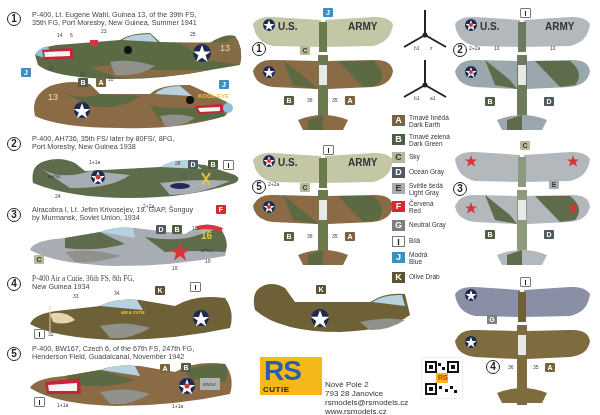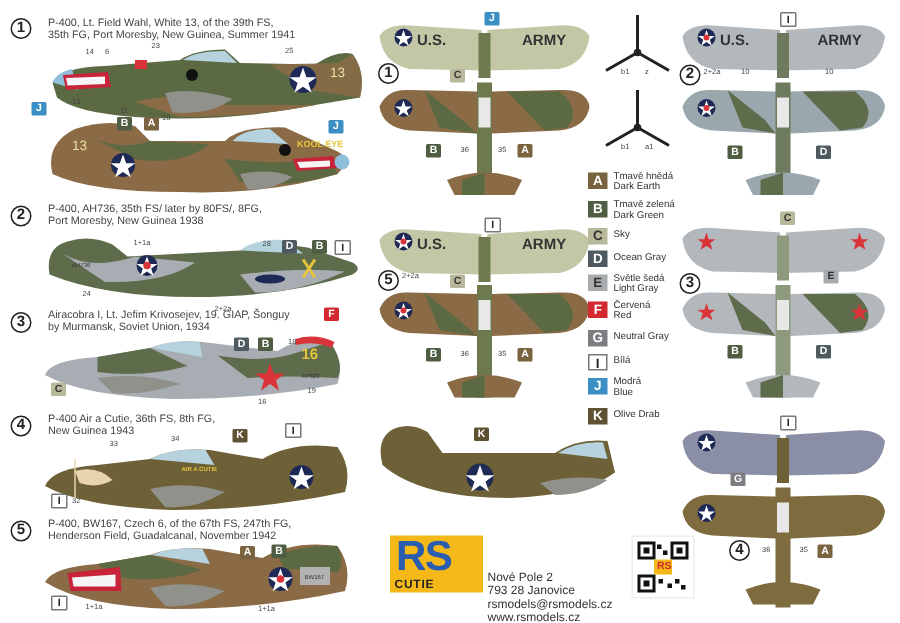--- a/index.html
+++ b/index.html
@@ -11,21 +11,21 @@
   .legend-item{position:absolute;left:392px;height:14px;}
   .legend-item .sw{position:absolute;left:0;top:0;width:13px;height:11px;font-size:9px;font-weight:bold;color:#fff;text-align:center;line-height:11px;}
   .legend-item .txt{position:absolute;left:17px;top:0;font-size:6.5px;line-height:6.8px;color:#333;white-space:nowrap;}
   .contact{position:absolute;left:325px;top:358px;font-size:8px;font-weight:normal;line-height:9px;color:#333;margin-top:22px;}
   svg{position:absolute;overflow:visible;}
 </style>
 </head>
 <body>
 
 <div class="num-circle" style="left:7px;top:12px;">1</div>
-<div class="caption" style="left:32px;top:11px;">P-400, Lt. Field Wahl, White 13, of the 39th FS,</div>
+<div class="caption" style="left:32px;top:11px;">P-400, Lt. Eugene Wahl, Guinea 13, of the 39th FS,</div>
 <div class="caption" style="left:32px;top:19px;">35th FG, Port Moresby, New Guinea, Summer 1941</div>
 
 <svg width="240" height="50" style="left:30px;top:30px;">
   <path d="M5,25 Q10,15 40,14 L90,10 Q100,3 120,3 L130,12 L180,13 Q195,3 205,6 Q214,18 210,35 L180,40 Q120,52 60,48 Q20,45 8,35 Z" fill="#5b6a43"></path>
   <path d="M60,38 Q90,30 120,40 L180,40 Q140,48 90,48 Z" fill="#8a6b45"></path>
   <path d="M150,13 L195,12 L205,6 Q214,18 210,35 L175,30 Z" fill="#8a6b45" opacity="0.85"></path>
   <path d="M92,10 Q100,4 120,4 L128,12 Z" fill="#b6d2de"></path>
   <path d="M80,32 Q100,28 125,36 Q110,47 85,45 Z" fill="#8f918a"></path>
   <path d="M5,25 Q8,18 18,16 L22,30 Z" fill="#8fc0db"></path>
   <path d="M12,20 L42,18 L44,28 L14,30 Z" fill="#c7243a"></path>
@@ -105,22 +105,22 @@
 </svg>
 <div class="tag" style="left:34px;top:255px;background:#b8b89a;color:#333;">C</div>
 <div class="tag" style="left:156px;top:225px;background:#4e5a60;">D</div>
 <div class="tag" style="left:172px;top:225px;background:#4f5e42;">B</div>
 <div class="tag" style="left:216px;top:205px;background:#d22a2e;">F</div>
 <div class="tiny" style="left:192px;top:225px;">18</div>
 <div class="tiny" style="left:172px;top:265px;">16</div>
 <div class="tiny" style="left:205px;top:258px;">19</div>
 
 <div class="num-circle" style="left:7px;top:277px;">4</div>
-<div class="caption" style="left:32px;top:275px;">P-400 Air a Cutie, 36th FS, 8th FG,</div>
-<div class="caption" style="left:32px;top:283px;">New Guinea 1943</div>
+<div class="caption" style="left:32px;top:275px;font-family:Liberation Serif, serif;">P-400 Air a Cutie, 36th FS, 8th FG,</div>
+<div class="caption" style="left:32px;top:283px;">New Guinea 1934</div>
 
 <svg width="215" height="50" style="left:25px;top:292px;">
   <path d="M5,32 Q10,20 40,18 L75,14 Q90,6 115,8 L150,14 Q170,2 200,6 Q210,20 205,36 Q150,48 90,48 Q30,46 5,32 Z" fill="#6e6137"></path>
   <path d="M75,14 Q90,6 112,8 L118,18 Z" fill="#b6d2de"></path>
   <path d="M75,34 Q100,28 125,36 Q105,48 85,46 Z" fill="#8f918a"></path>
   <path d="M25,22 Q40,18 50,28 Q40,34 28,30 Z" fill="#e8d5b0"></path>
   <line x1="25" y1="14" x2="25" y2="40" stroke="#e8d5b0" stroke-width="1"></line>
   <circle cx="176" cy="26" r="8" fill="#1e2a55"></circle>
   <polygon points="176,19 178.1,24.9 184.2,24.9 179.3,28.4 181.2,34.2 176,30.7 170.8,34.2 172.7,28.4 167.8,24.9 173.9,24.9" fill="#fff"></polygon>
   <text x="96" y="22" font-size="4" font-weight="bold" fill="#e6c53c" font-family="Liberation Sans, sans-serif">AIR A CUTIE</text>

